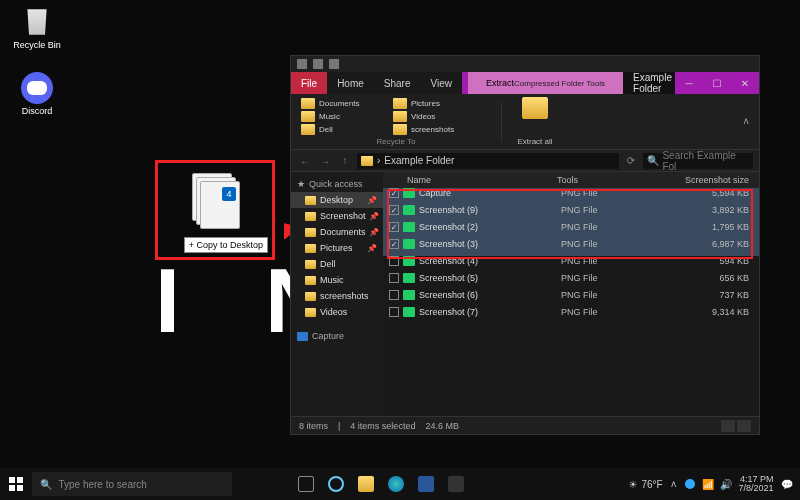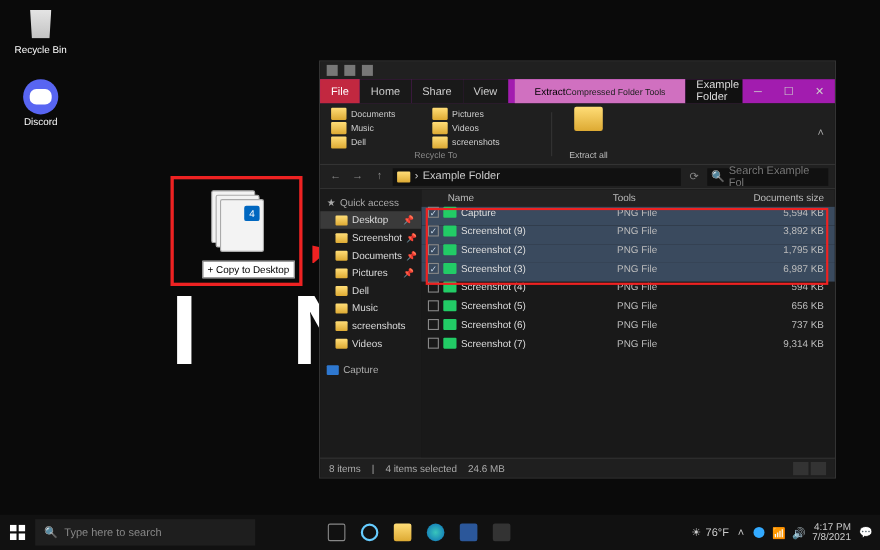--- a/index.html
+++ b/index.html
@@ -247,21 +247,21 @@
       <div style="height:8px"></div>
       <div class="hdr">
         <span class="fic blue"></span>
         <span>Capture</span>
       </div>
     </div>
     <div class="list">
       <div class="cols">
         <div class="c-name">Name</div>
         <div class="c-type">Tools</div>
-        <div class="c-size">Documents size</div>
+        <div class="c-size">Screenshot size</div>
       </div>
       <div id="rows">
           <div class="row sel">
             <div class="cb on"></div>
             <div class="ic"></div>
             <div class="n">Capture</div>
             <div class="t">PNG File</div>
             <div class="s">5,594 KB</div>
           </div>
           <div class="row sel">

